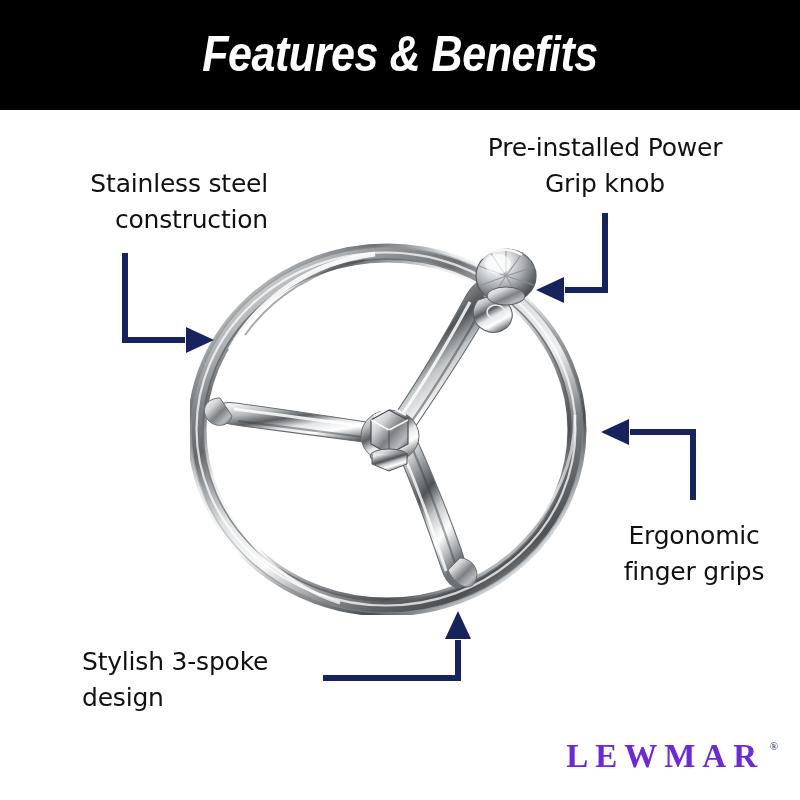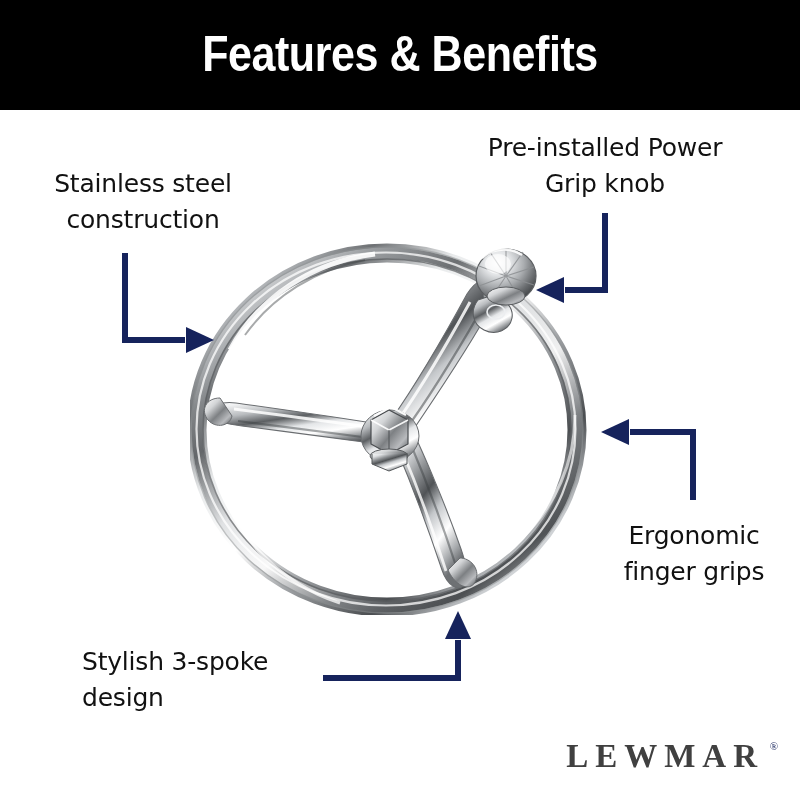--- a/index.html
+++ b/index.html
@@ -20,20 +20,21 @@
   }
 
   
   #header-banner {
     position: absolute;
     left: 0;
     top: 0;
     width: 800px;
     height: 110px;
     background: #000000;
+    font-style: italic;
   }
   #header-title {
     position: absolute;
     left: 0;
     top: 0;
     width: 800px;
     height: 110px;
     line-height: 108px;
     text-align: center;
     color: #ffffff;
@@ -53,21 +54,21 @@
     font-family: "DejaVu Sans", sans-serif;
     font-size: 25px;
     line-height: 36px;
     letter-spacing: -0.2px;
     white-space: pre-line;
   }
   #label-stainless {
     left: 18px;
     top: 166px;
     width: 250px;
-    text-align: center;
+    text-align: right;
   }
   #label-knob {
     left: 450px;
     top: 130px;
     width: 310px;
     text-align: center;
   }
   #label-grips {
     left: 596px;
     top: 518px;
@@ -105,21 +106,21 @@
     position: absolute;
     left: 530px;
     top: 738px;
     width: 250px;
     height: 36px;
   }
   #logo-text {
     position: absolute;
     right: 16px;
     top: 0;
-    color: #404040;
+    color: #6d28d9;
     font-family: "Liberation Serif", "DejaVu Serif", serif;
     font-weight: 700;
     font-size: 33px;
     letter-spacing: 7px;
     line-height: 36px;
     white-space: nowrap;
   }
   #logo-reg {
     position: absolute;
     right: 2px;

